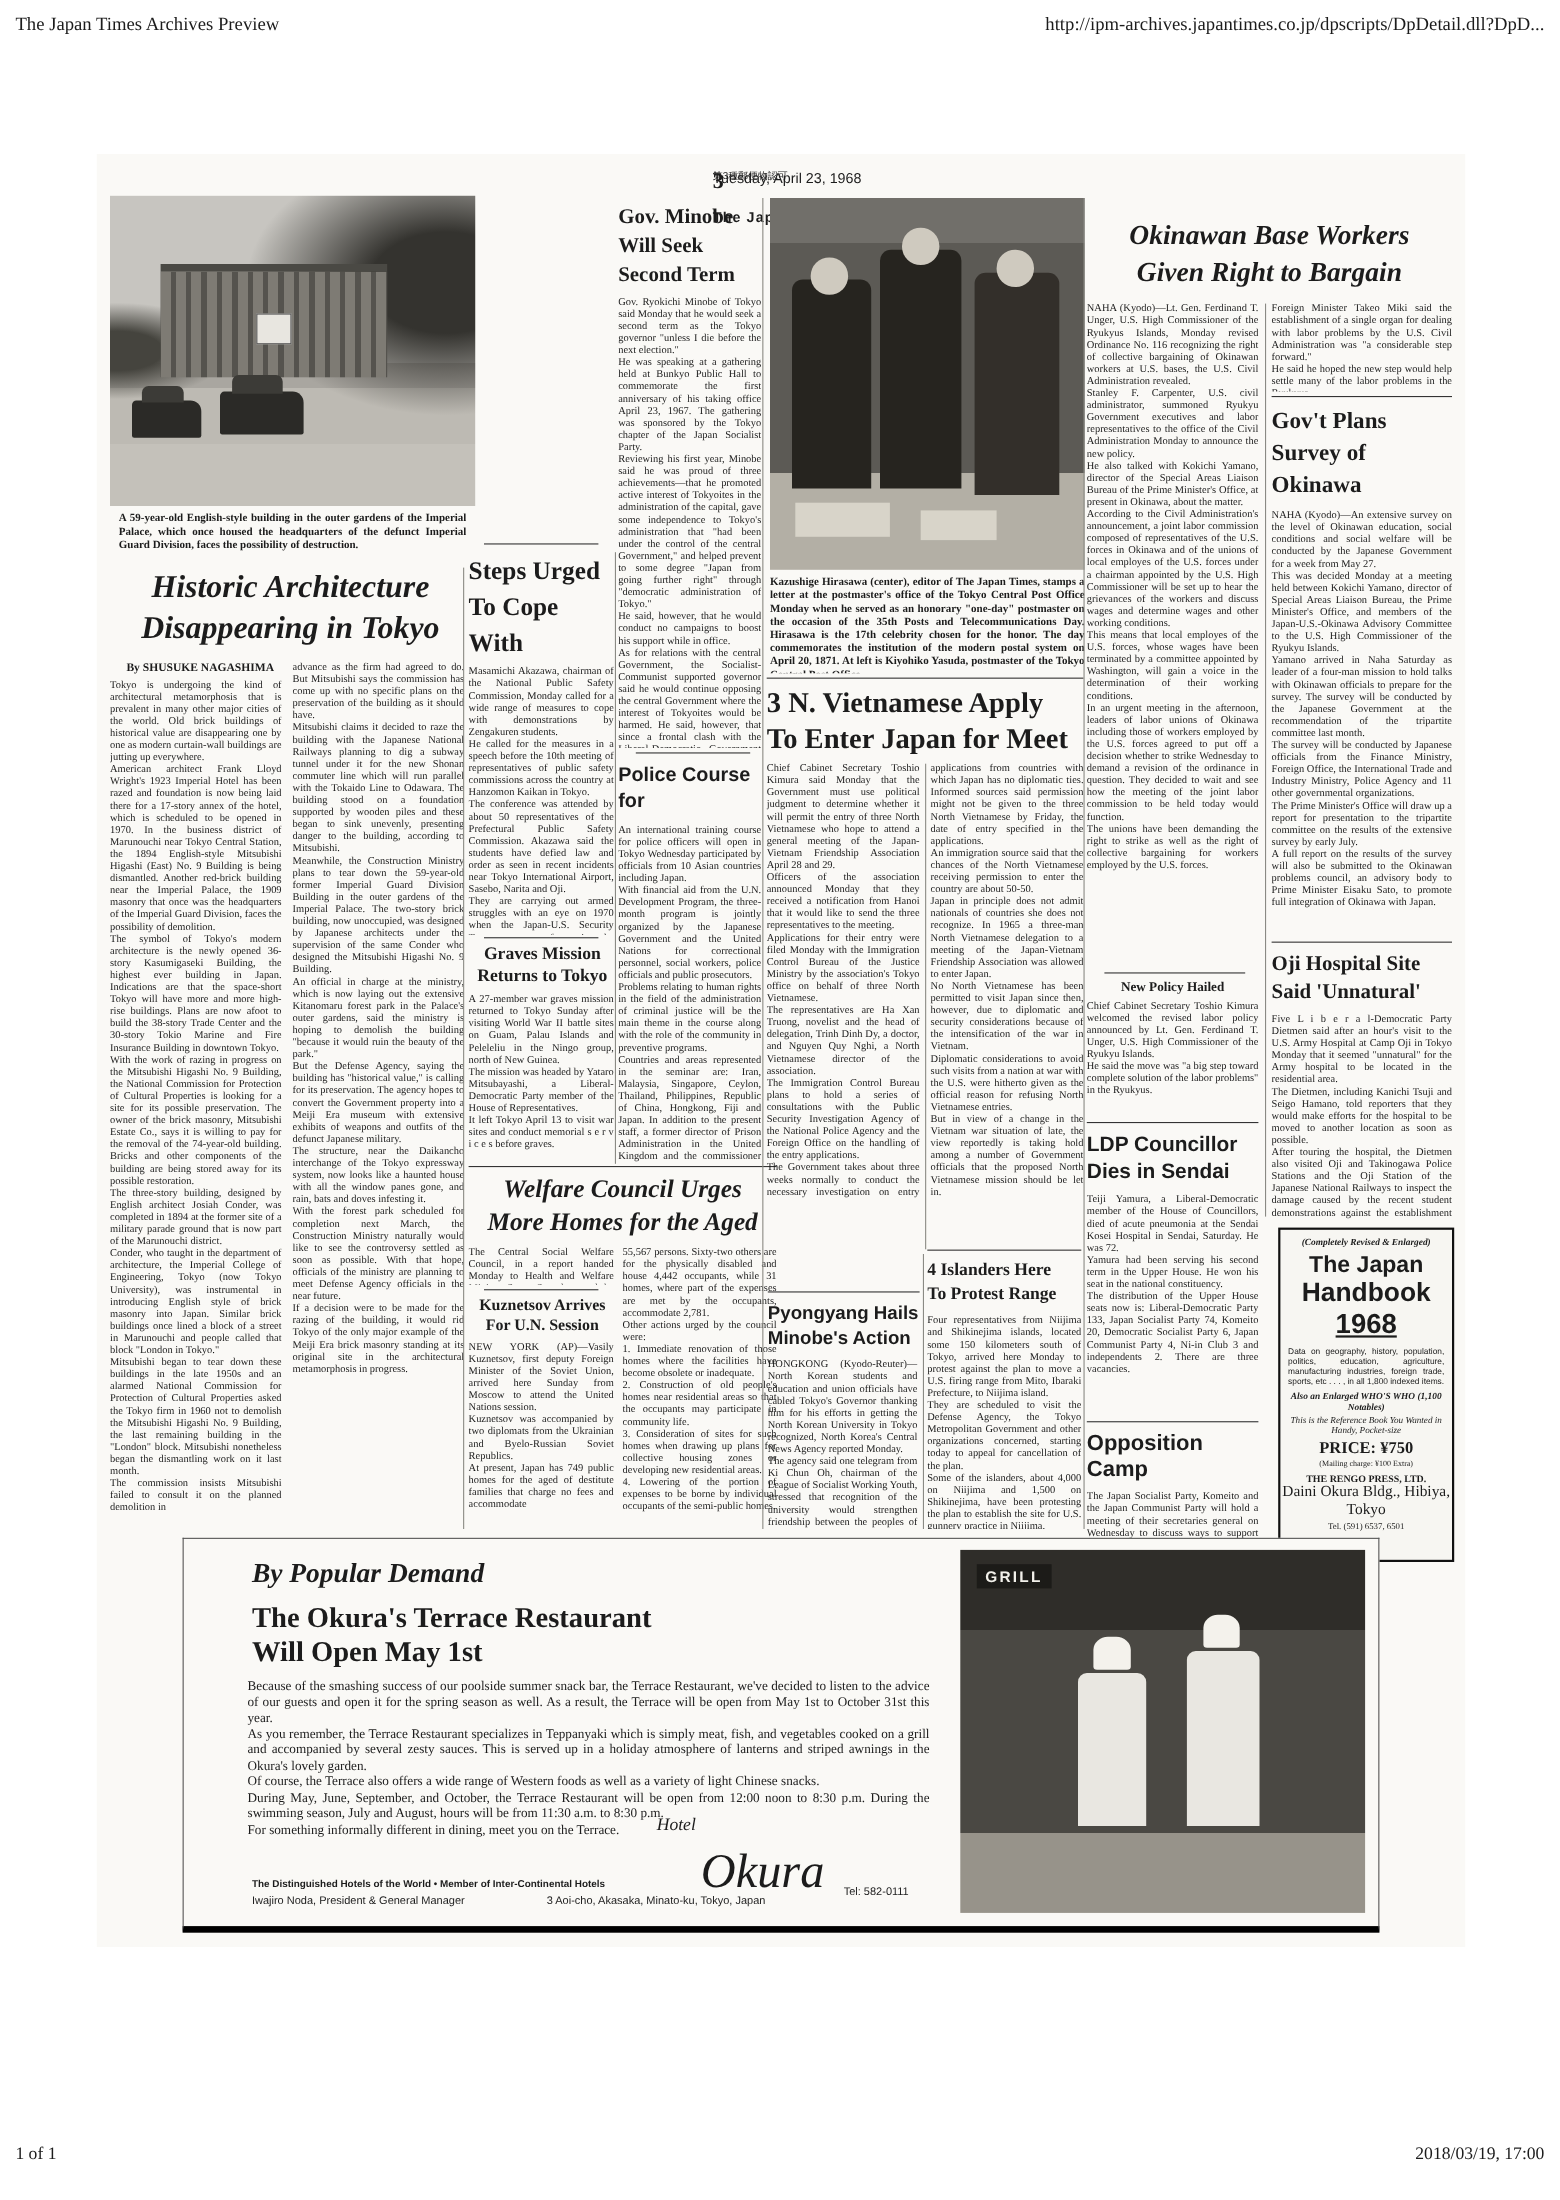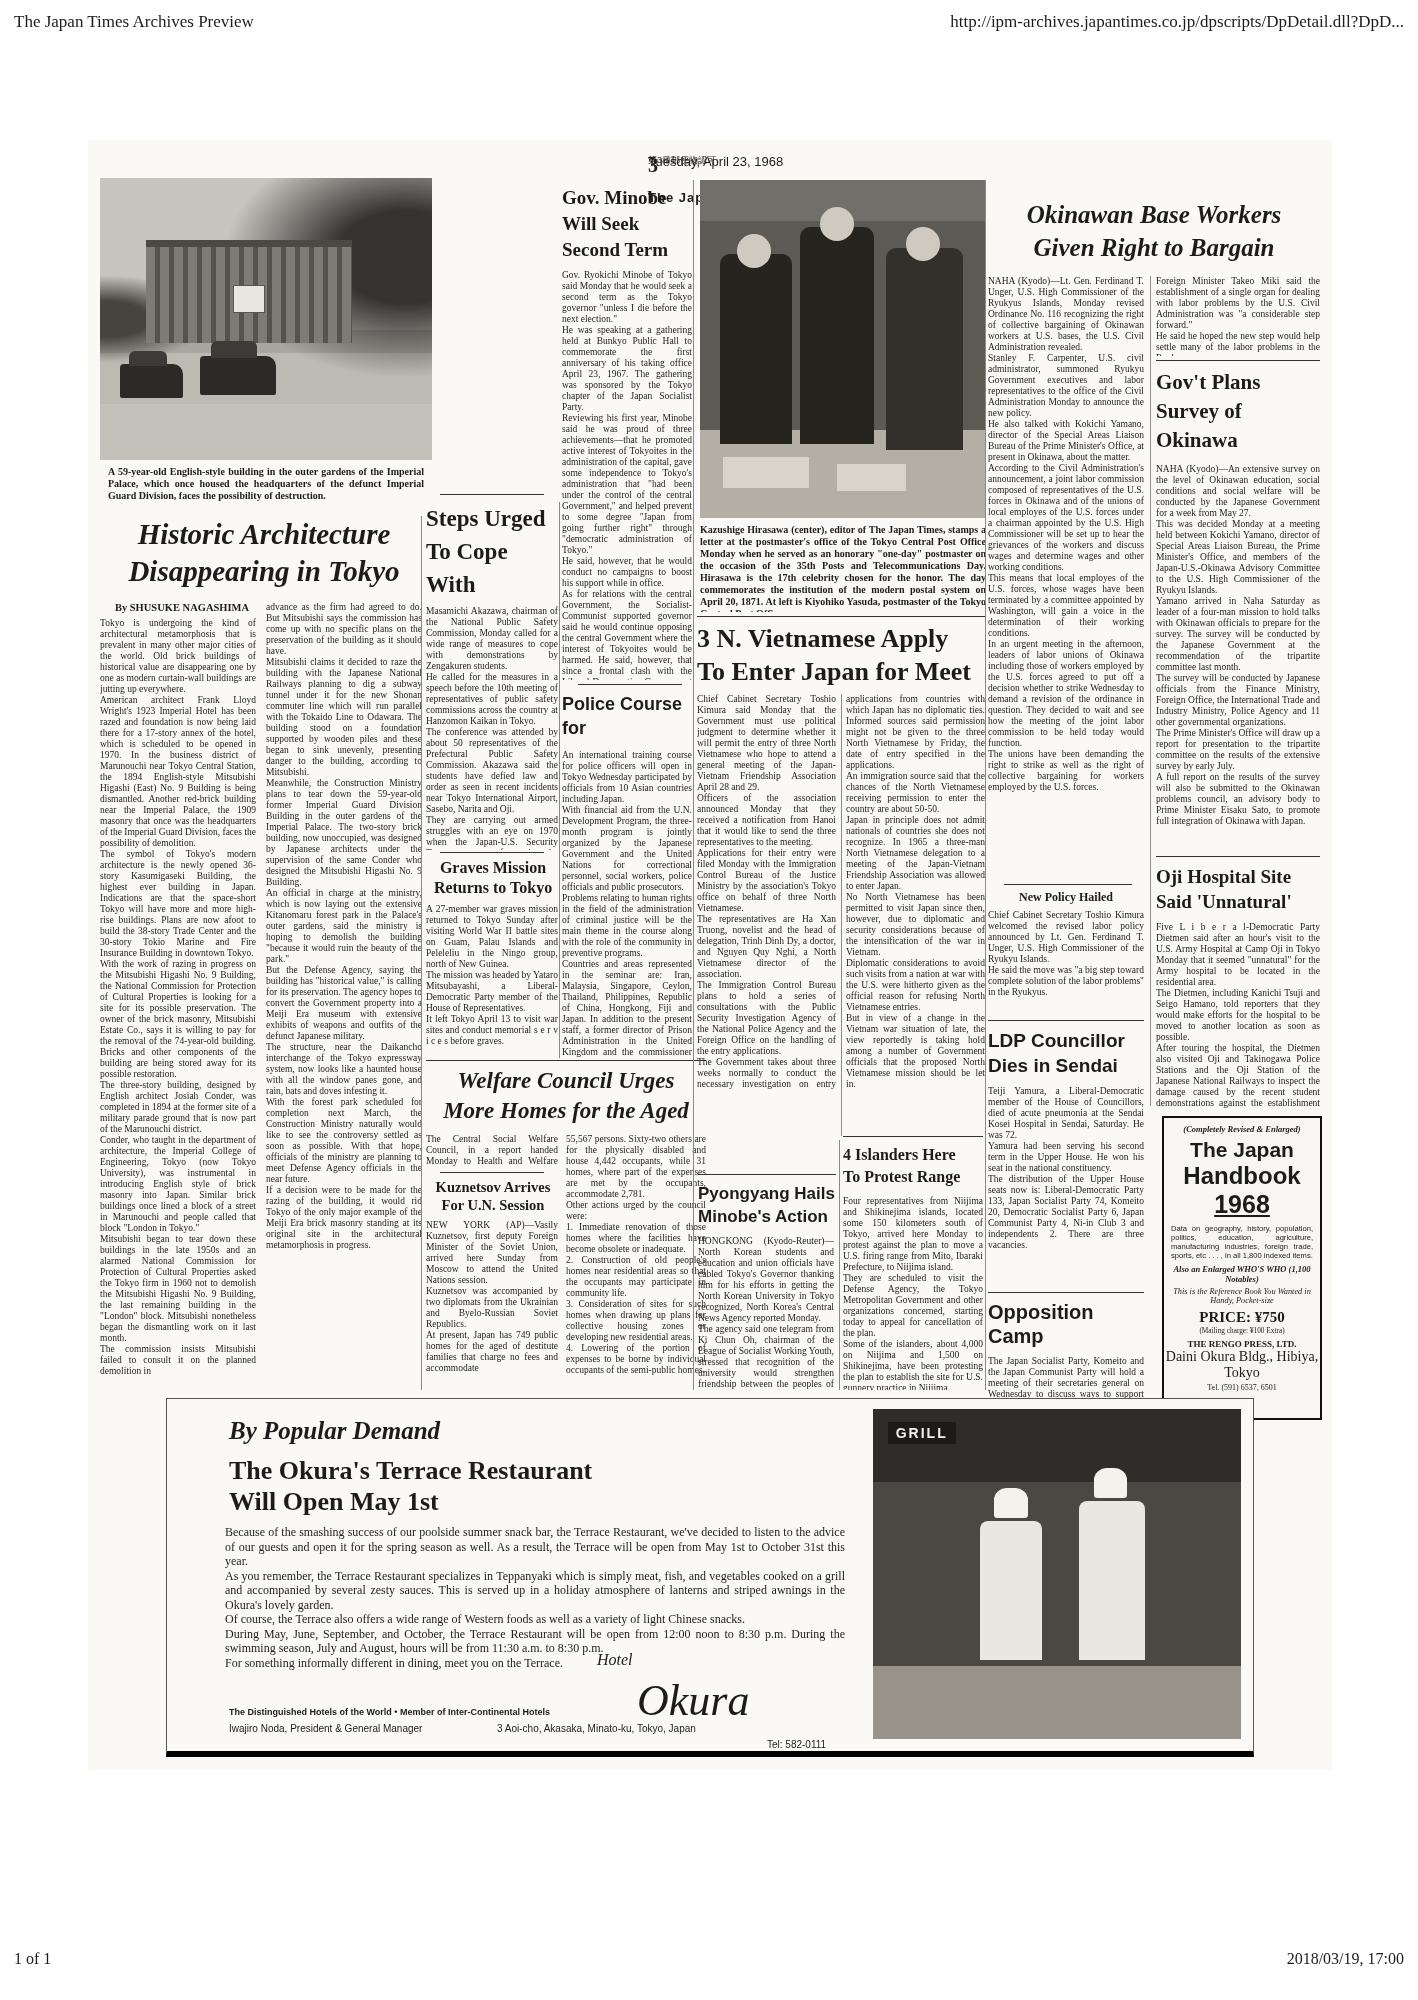--- a/index.html
+++ b/index.html
@@ -276,21 +276,21 @@
     <div class="ok-body" style="left:58px;top:126px;width:620px;height:146px;">Because of the smashing success of our poolside summer snack bar, the Terrace Restaurant, we've decided to listen to the advice of our guests and open it for the spring season as well.  As a result, the Terrace will be open from May 1st to October 31st this year.
 As you remember, the Terrace Restaurant specializes in Teppanyaki which is simply meat, fish, and vegetables cooked on a grill and accompanied by several zesty sauces.  This is served up in a holiday atmosphere of lanterns and striped awnings in the Okura's lovely garden.
 Of course, the Terrace also offers a wide range of Western foods as well as a variety of light Chinese snacks.
 During May, June, September, and October, the Terrace Restaurant will be open from 12:00 noon to 8:30 p.m. During the swimming season, July and August, hours will be from 11:30 a.m. to 8:30 p.m.
 For something informally different in dining, meet you on the Terrace.</div>
     <div class="ok-sig1" style="left:430px;top:252px;">Hotel</div>
     <div class="ok-sig2" style="left:470px;top:276px;">Okura</div>
     <div class="ok-f1" style="left:62px;top:308px;">The Distinguished Hotels of the World • Member of Inter-Continental Hotels</div>
     <div class="ok-f2" style="left:62px;top:324px;">Iwajiro Noda, President &amp; General Manager</div>
     <div class="ok-f2" style="left:330px;top:324px;">3 Aoi-cho, Akasaka, Minato-ku, Tokyo, Japan</div>
-    <div class="ok-f2" style="left:600px;top:340px;text-align:center;">Tel: 582-0111</div>
+    <div class="ok-f2" style="left:600px;top:316px;text-align:center;">Tel: 582-0111</div>
     <div class="photo photo-grill" style="left:706px;top:10px;width:368px;height:330px;">
       <div class="grill-sign">GRILL</div>
       <div class="chefhat" style="left:33%;top:24%;width:9%;height:9%;"></div>
       <div class="chef" style="left:29%;top:34%;width:17%;height:42%;"></div>
       <div class="chefhat" style="left:60%;top:18%;width:9%;height:9%;"></div>
       <div class="chef" style="left:56%;top:28%;width:18%;height:48%;"></div>
     </div>
   </div>
 
   <div class="vrule" style="left:333px;top:376px;height:874px;"></div>

